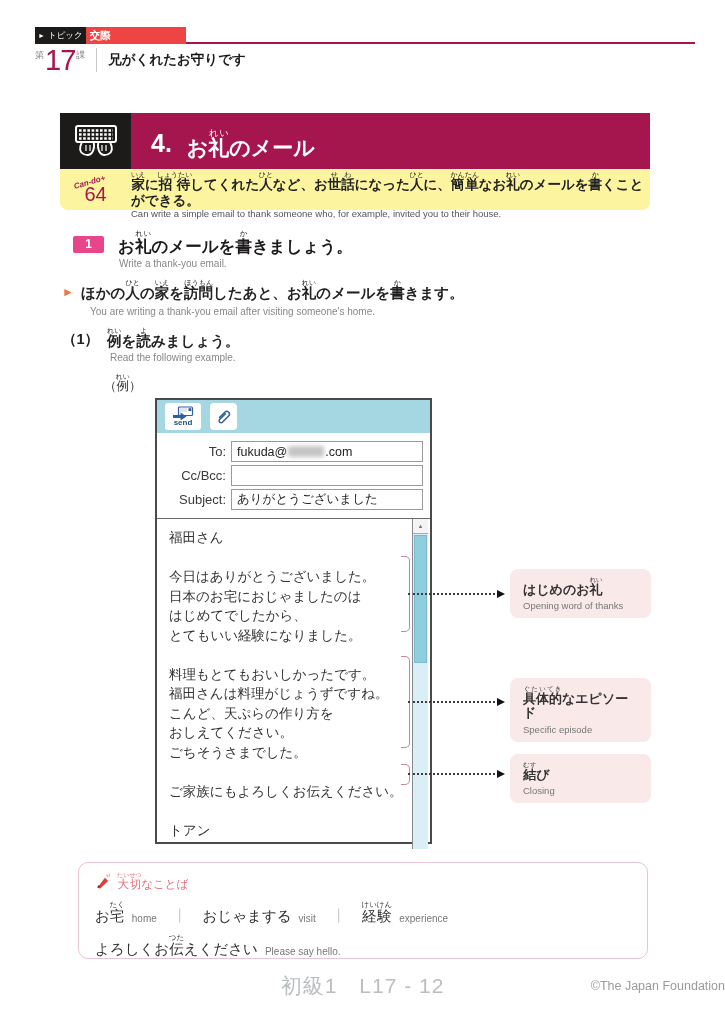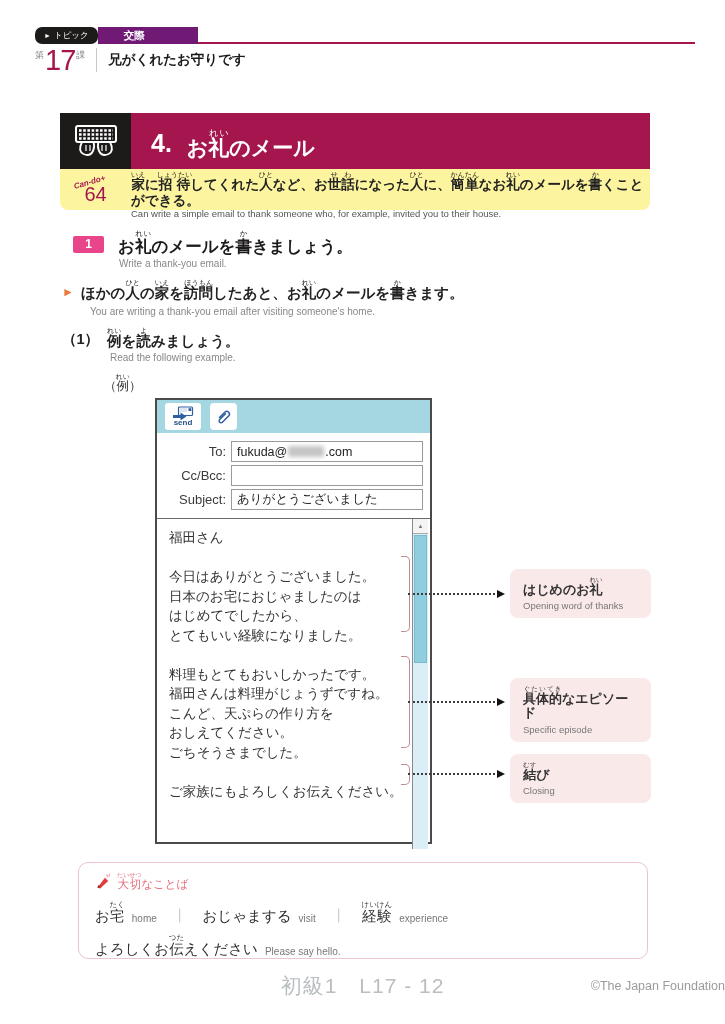--- a/index.html
+++ b/index.html
@@ -5,23 +5,23 @@
   * { margin:0; padding:0; box-sizing:border-box; }
   html,body { background:#fff; }
   body { font-family:"Liberation Sans","DejaVu Sans",sans-serif; }
   .page { position:relative; width:725px; height:1024px; background:#fff; overflow:hidden; margin:0 auto; }
 
   ruby { ruby-position:over; }
   rt { font-size:0.5em; font-weight:400; letter-spacing:0; color:inherit; }
 
   
   .top-tabs { position:absolute; left:35px; top:27px; right:30px; display:flex; align-items:stretch; height:17px; }
-  .tab-black { background:#1d1a1a; color:#fff; font-size:8.5px; display:flex; align-items:center; padding:0 9px; gap:3px;border-radius:7px; }
+  .tab-black { background:#1d1a1a; color:#fff; font-size:8.5px; display:flex; align-items:center; padding:0 3px; gap:3px; }
   .tab-black .arr { font-size:7px; }
-  .tab-crimson { background:#701a75; color:#fff; font-size:10.5px; font-weight:bold; display:flex; align-items:center; padding:0 18px 0 26px; min-width:100px; }
+  .tab-crimson { background:#ef4444; color:#fff; font-size:10.5px; font-weight:bold; display:flex; align-items:center; padding:0 18px 0 4px; min-width:100px; }
   .tab-line { flex:1; border-bottom:2px solid #a6164e; }
 
   
   .lesson-row { position:absolute; left:35px; top:45px; display:flex; align-items:center; height:30px; }
   .lesson-dai,.lesson-ka { font-size:9px; color:#888; align-self:flex-start; margin-top:4px; }
   .lesson-dai { margin-right:1px; } .lesson-ka { margin-left:1px; }
   .lesson-num { font-size:29px; font-weight:normal; color:#a6164e; line-height:28px; letter-spacing:-1px; }
   .lesson-divider { width:1px; height:24px; background:#c9c9c9; margin:0 11px; }
   .lesson-title { font-size:13.5px; font-weight:bold; color:#1d1a1a; }
 
@@ -229,20 +229,21 @@
             <div class="body-line">とてもいい経験になりました。</div>
             <div class="body-line">&nbsp;</div>
             <div class="body-line">料理もとてもおいしかったです。</div>
             <div class="body-line">福田さんは料理がじょうずですね。</div>
             <div class="body-line">こんど、天ぷらの作り方を</div>
             <div class="body-line">おしえてください。</div>
             <div class="body-line">ごちそうさまでした。</div>
             <div class="body-line">&nbsp;</div>
             <div class="body-line">ご家族にもよろしくお伝えください。</div>
             <div class="body-line">&nbsp;</div>
+            <div class="body-line">トアン</div>
           </div>
         <div class="scrollbar">
           <div class="scroll-up">
               <span>▲</span>
             </div>
           <div class="scroll-thumb"></div>
         </div>
       </div>
     </div>
 

